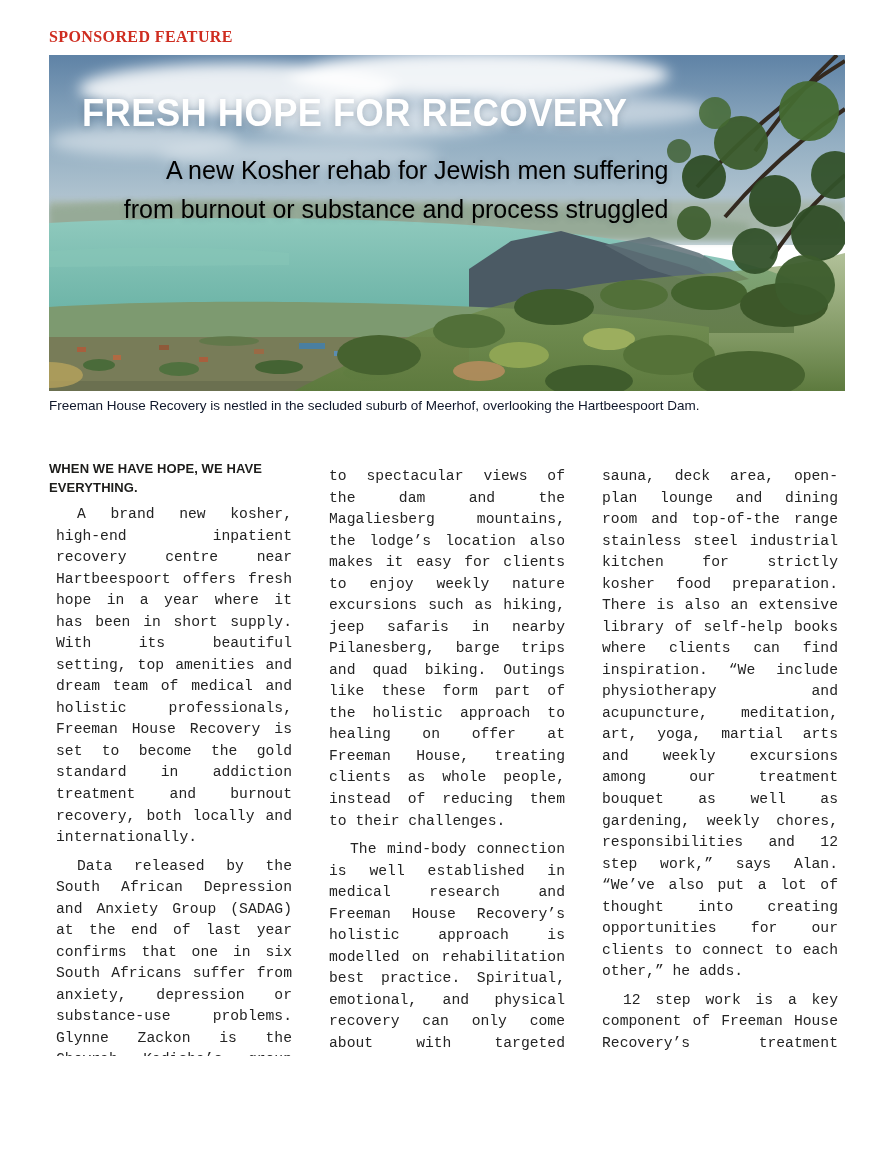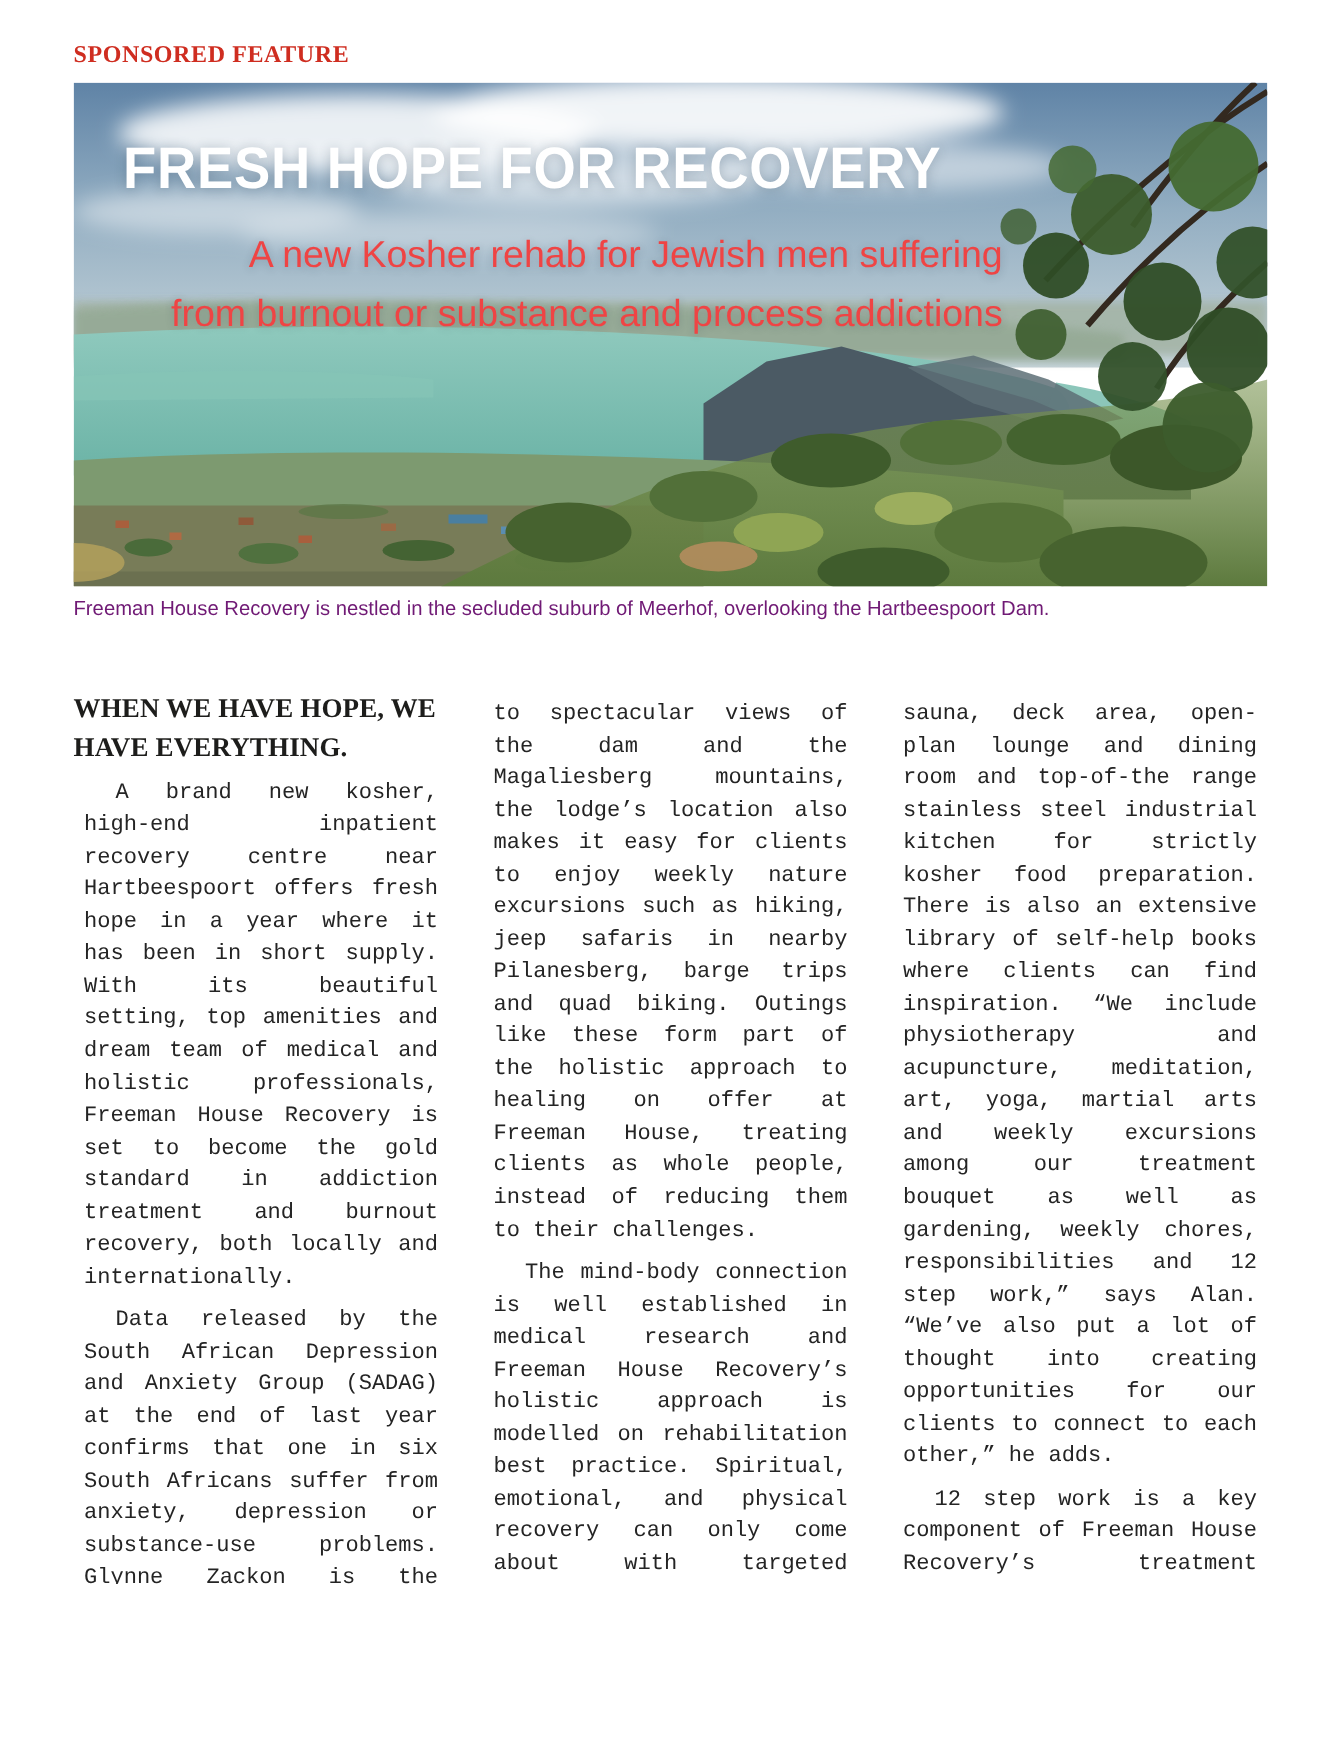--- a/index.html
+++ b/index.html
@@ -44,46 +44,46 @@
     transform-origin:left center;
     text-shadow:0 1px 8px rgba(30,50,70,.25);
     white-space:nowrap;
   }
   .hero-text .sub{
     margin:16px 0 0 0;
     font-family:"Liberation Sans", sans-serif;
     font-weight:400;
     font-size:25px;
     line-height:1.55;
-    color:#ef4444;
+    color:#000000;
     text-shadow:0 1px 6px rgba(30,50,70,.22);
   }
   .caption{
     margin:7px 0 0 0;
     font-family:"Liberation Sans", sans-serif;
     font-size:13.5px;
-    color:#701a75;
+    color:#0f172a;
   }
   .columns{
     display:flex;
     gap:23px;
     margin-top:46px;
   }
   .col{
     flex:1 1 0;
     font-size:14.7px;
     line-height:1.465;
     text-align:justify;
     color:#242424;
   }
   .col h2{
     margin:0 0 5px 0;
-    font-family:Liberation Serif, serif;
+    font-family:Liberation Sans, sans-serif;
     font-weight:bold;
-    font-size:18px;
+    font-size:13px;
     letter-spacing:.1px;
     color:#1d1d1b;
     text-align:left;
   }
   .col p{margin:7px;font-family:Liberation Mono, monospace;}
   .col p.ind{text-indent:21px;}
 </style>
 </head>
 <body>
 
@@ -190,21 +190,21 @@
           <circle cx="770" cy="178" r="28" fill="#2f4d26" opacity="0.95"></circle>
           <circle cx="756" cy="230" r="30" fill="#3c5c2c" opacity="0.95"></circle>
           <circle cx="786" cy="120" r="24" fill="#33512a" opacity="0.95"></circle>
           <circle cx="666" cy="58" r="16" fill="#456a32" opacity="0.85"></circle>
           <circle cx="630" cy="96" r="12" fill="#3c5c2c" opacity="0.8"></circle>
         </g>
       </svg>
 
       <div class="hero-text">
         <h1>FRESH HOPE FOR RECOVERY</h1>
-        <p class="sub"><span>A new Kosher rehab for Jewish men suffering</span><br><span>from burnout or substance and process addictions</span></p>
+        <p class="sub"><span>A new Kosher rehab for Jewish men suffering</span><br><span>from burnout or substance and process struggled</span></p>
       </div>
     </figure>
 
     <p class="caption">Freeman House Recovery is nestled in the secluded suburb of Meerhof, overlooking the Hartbeespoort Dam.</p>
 
     <section class="columns">
       <div class="col">
         <h2>WHEN WE HAVE HOPE, WE HAVE EVERYTHING.</h2>
         <p class="ind">A brand new kosher, high-end inpatient recovery centre near Hartbeespoort offers fresh hope in a year where it has been in short supply. With its beautiful setting, top amenities and dream team of medical and holistic professionals, Freeman House Recovery is set to become the gold standard in addiction treatment and burnout recovery, both locally and internationally.</p>
         <p class="ind">Data released by the South African Depression and Anxiety Group (SADAG) at the end of last year confirms that one in six South Africans suffer from anxiety, depression or substance-use problems. Glynne Zackon is the Chevrah Kadisha’s group manager of social services and confirms that these numbers are also true for the South African Jewish Community. “We are counselling about 150 persons at Chevrah Kadisha Community Services for addictions,” she says. Despite the statistics, and the fact that addiction is a diagnosable disease not a moral failing, mental illness and addiction still carry a stigma, and families, as well as individuals with substance use disorders, experience feelings of shame and guilt.</p>

